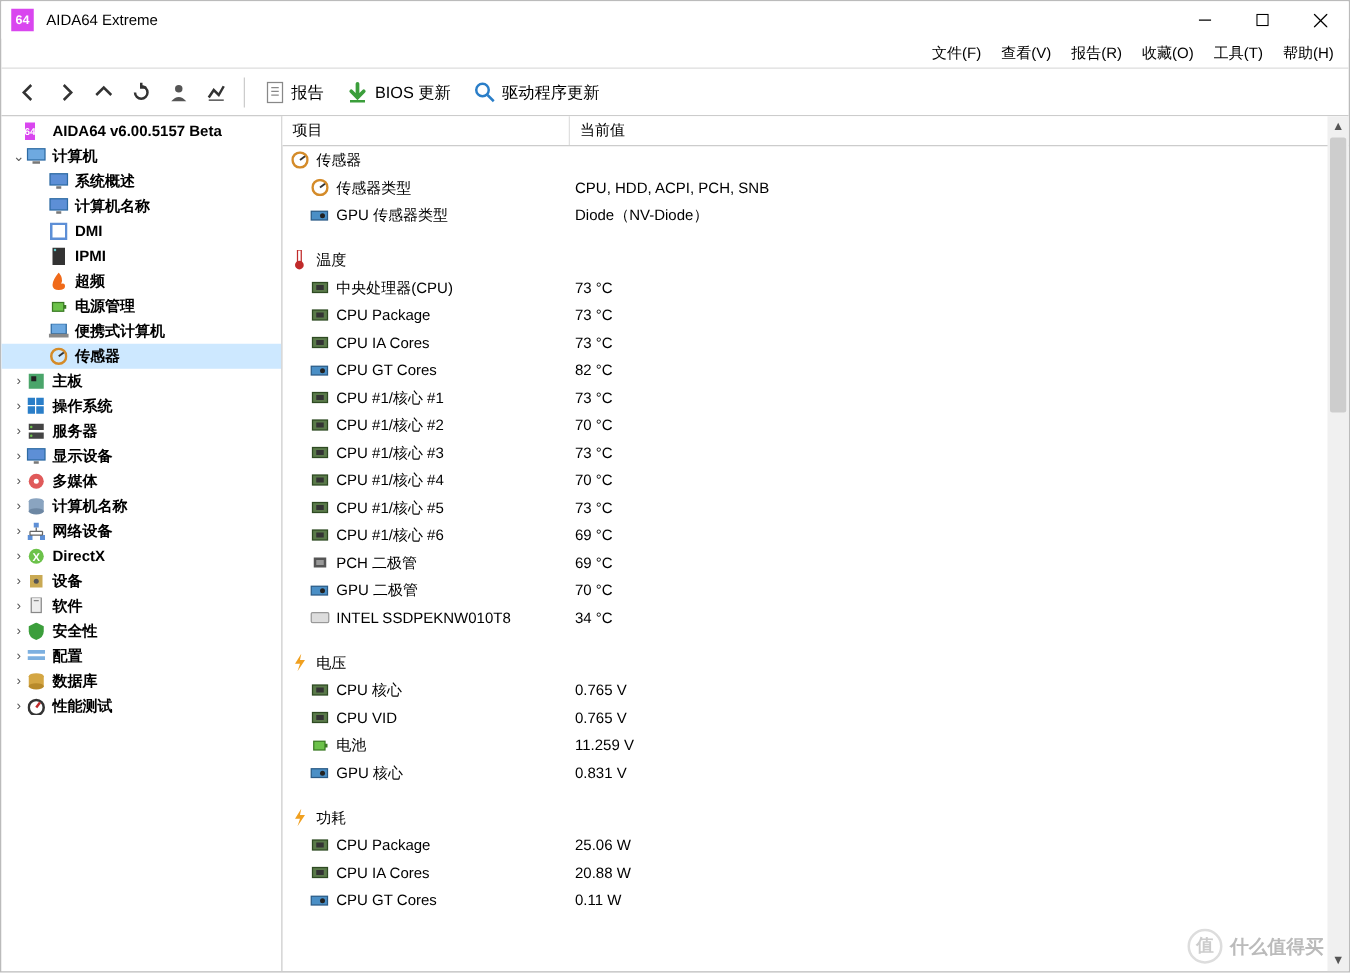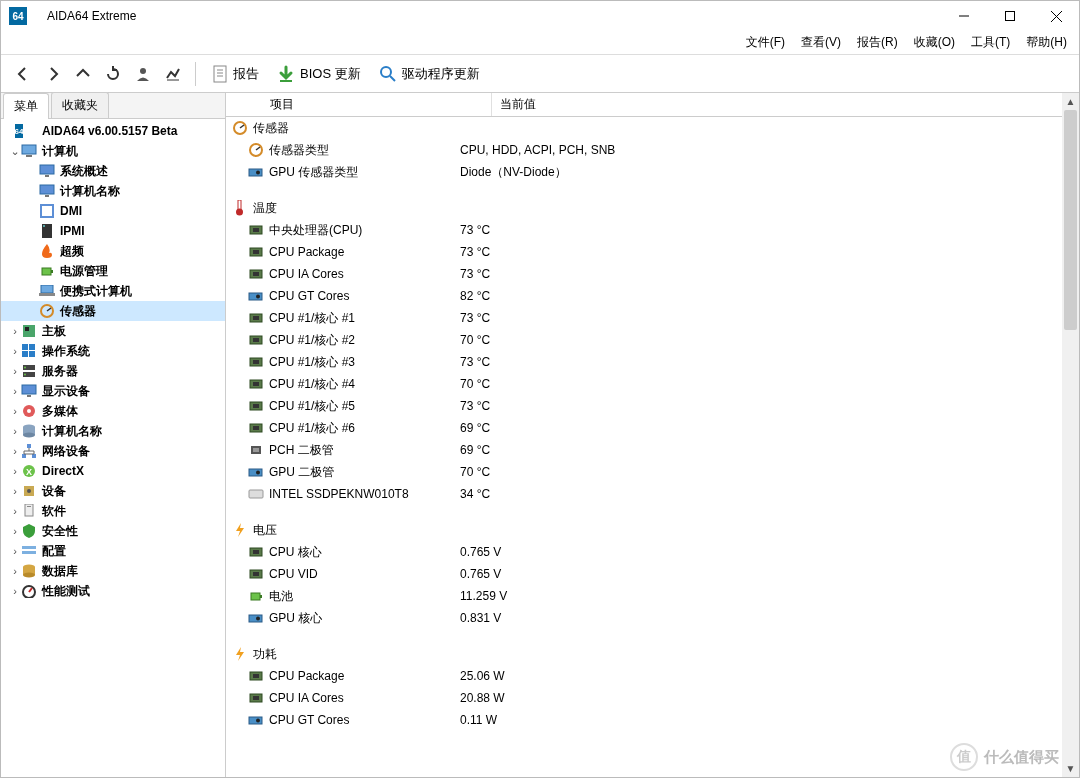--- a/index.html
+++ b/index.html
@@ -18,26 +18,26 @@
 
 .titlebar {
   height: 30px;
   display: flex;
   align-items: center;
   padding: 0 0 0 8px;
   background: #fff;
 }
 .app-icon {
   width: 18px; height: 18px;
-  background: #0369a1;
+  background: #d946ef;
   color: #fff;
   font-size: 10px;
   font-weight: bold;
   display: flex; align-items: center; justify-content: center;
-  margin-right: 20px;
+  margin-right: 10px;
 }
 .title-text { font-size: 12px; }
 .window-controls { margin-left: auto; display: flex; }
 .win-btn {
   width: 46px; height: 30px;
   display: flex; align-items: center; justify-content: center;
   font-size: 13px;
 }
 
 
@@ -141,21 +141,21 @@
   background: #fff;
 }
 .header-cell {
   padding: 0 8px;
   font-size: 12px;
   border-right: 1px solid #e0e0e0;
   height: 100%;
   display: flex;
   align-items: center;
 }
-.header-cell.col1 { width: 230px; margin-left: 36px; }
+.header-cell.col1 { width: 230px; }
 .header-cell.col2 { flex: 1; }
 
 .content {
   flex: 1;
   overflow-y: auto;
   padding-bottom: 8px;
   position: relative;
 }
 .data-row {
   display: flex;
@@ -313,24 +313,20 @@
         <circle cx="7" cy="7" r="5" fill="none" stroke="#2a7ec8" stroke-width="2"></circle>
         <line x1="11" y1="11" x2="16" y2="16" stroke="#2a7ec8" stroke-width="2"></line>
       </svg>
     <span>驱动程序更新</span>
   </div>
 </div>
 
 <div class="workspace">
 
   <div class="sidebar">
-    <div class="tabstrip">
-      <div class="tab active">菜单</div>
-      <div class="tab">收藏夹</div>
-    </div>
     <div class="tree" id="tree">
         <div class="tree-row">
           <span class="tree-indent" style="width:4px"></span>
           <span class="tree-twisty"></span>
           <span class="item-icon">
             <span class="app-icon" style="width:14px;height:14px;font-size:8px">64</span>
           </span>
           <span class="tree-label">AIDA64 v6.00.5157 Beta</span>
         </div>
         <div class="tree-row">

